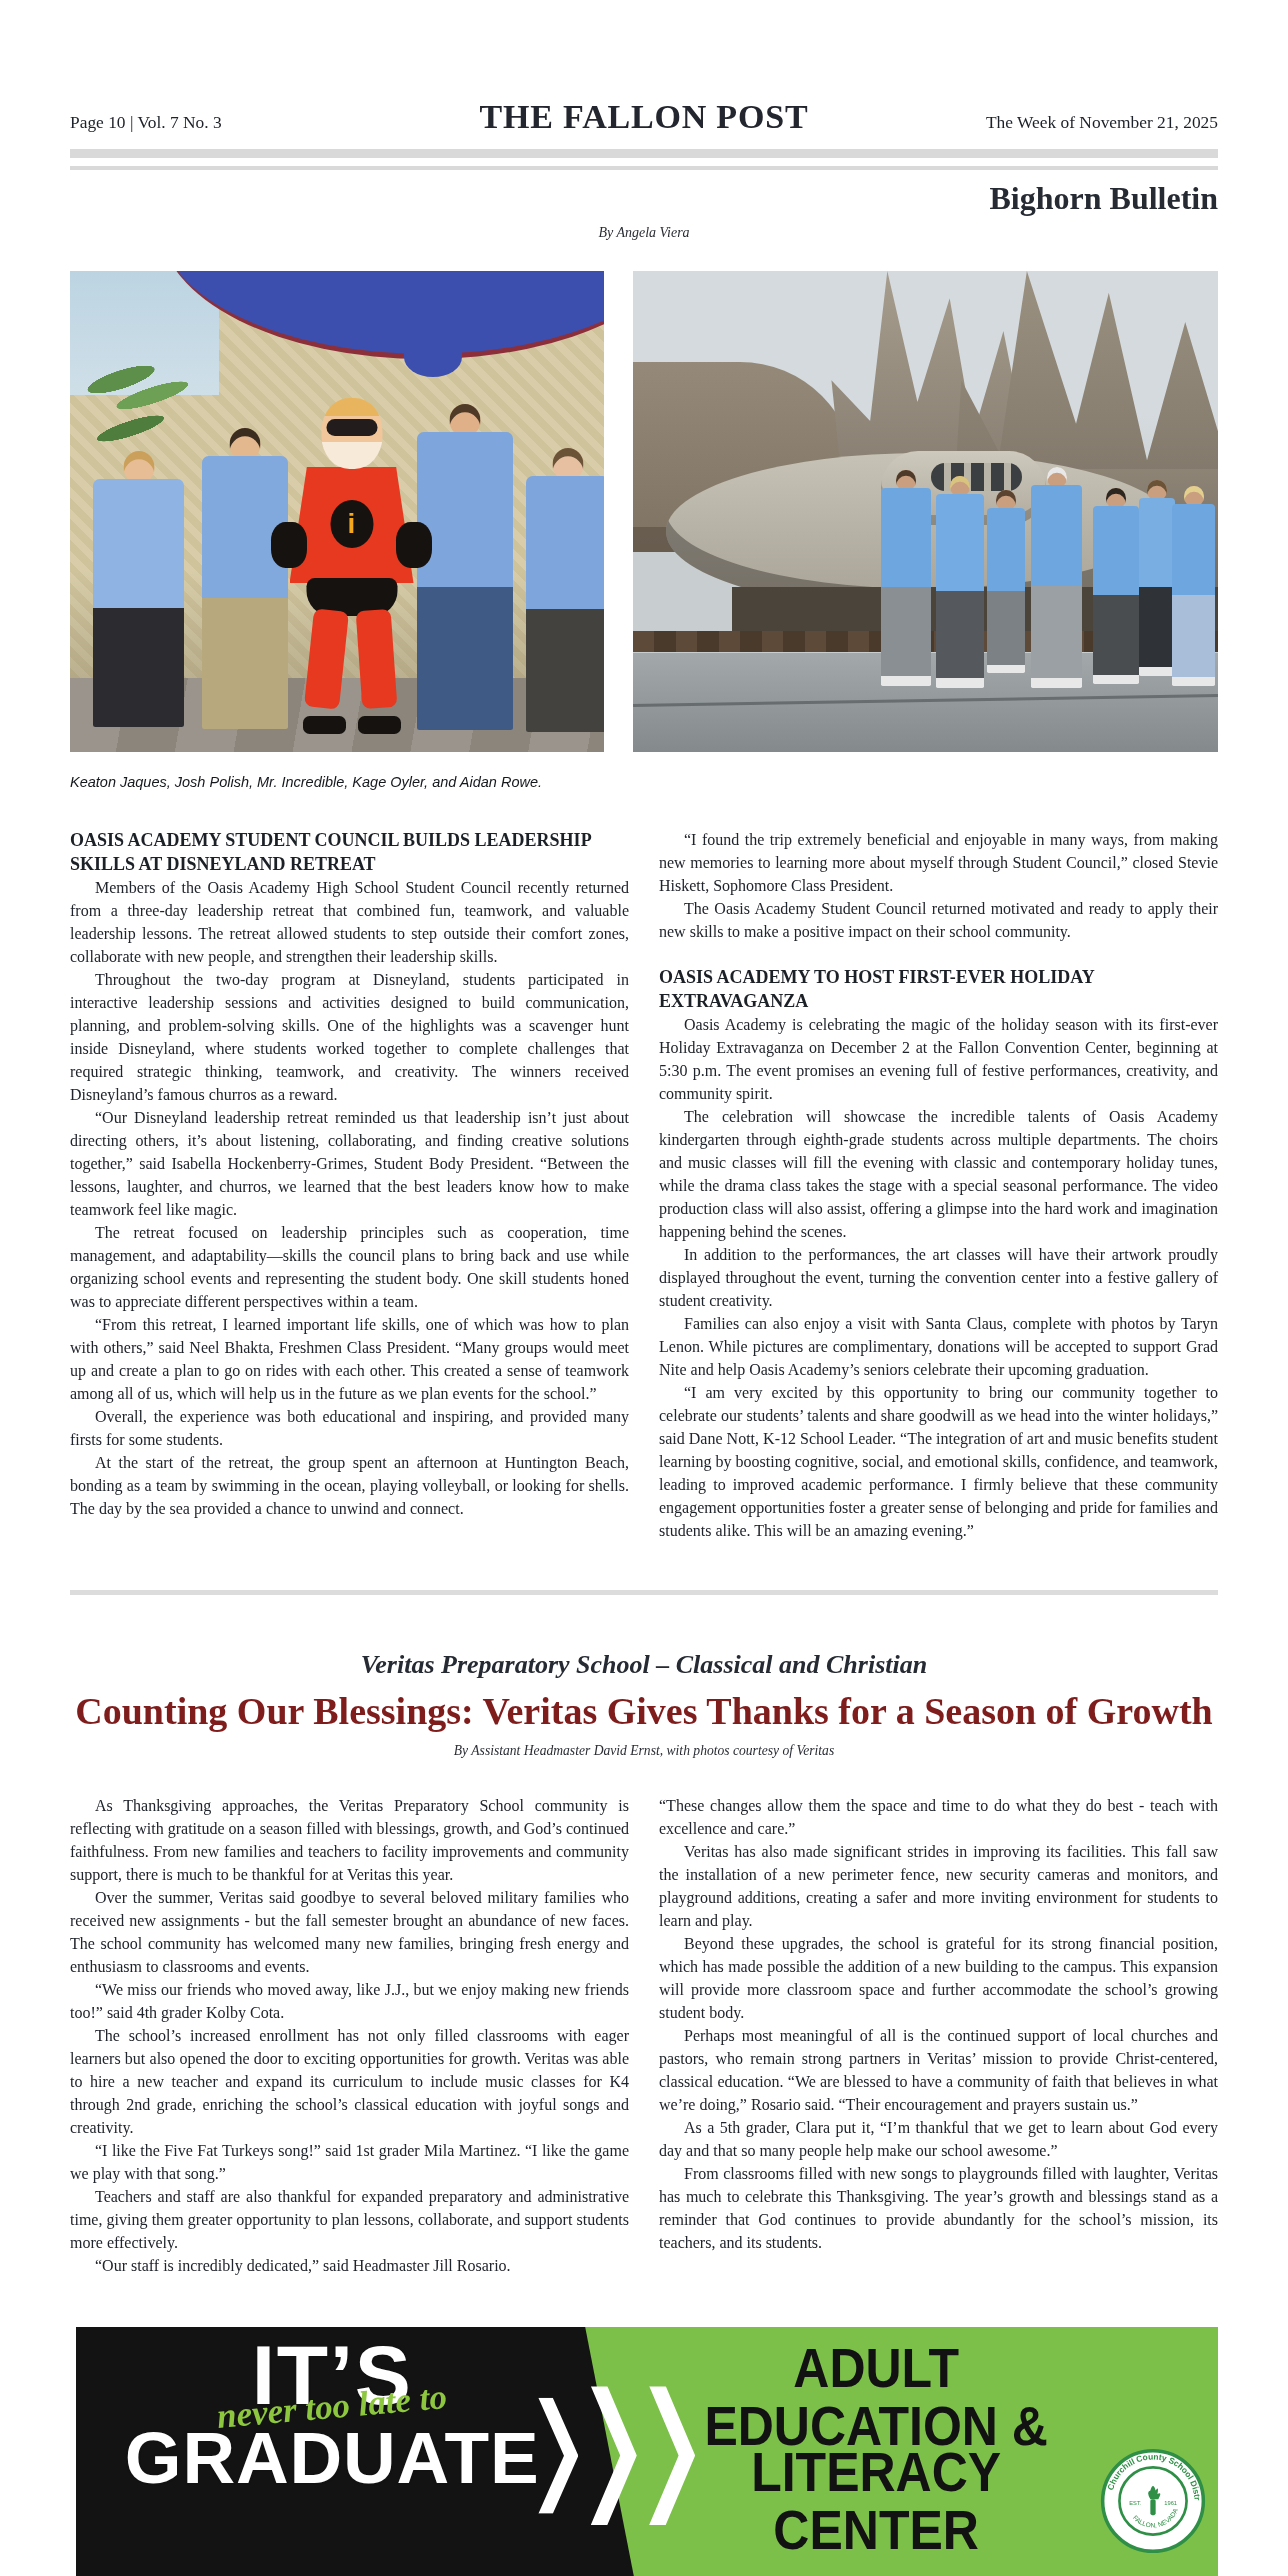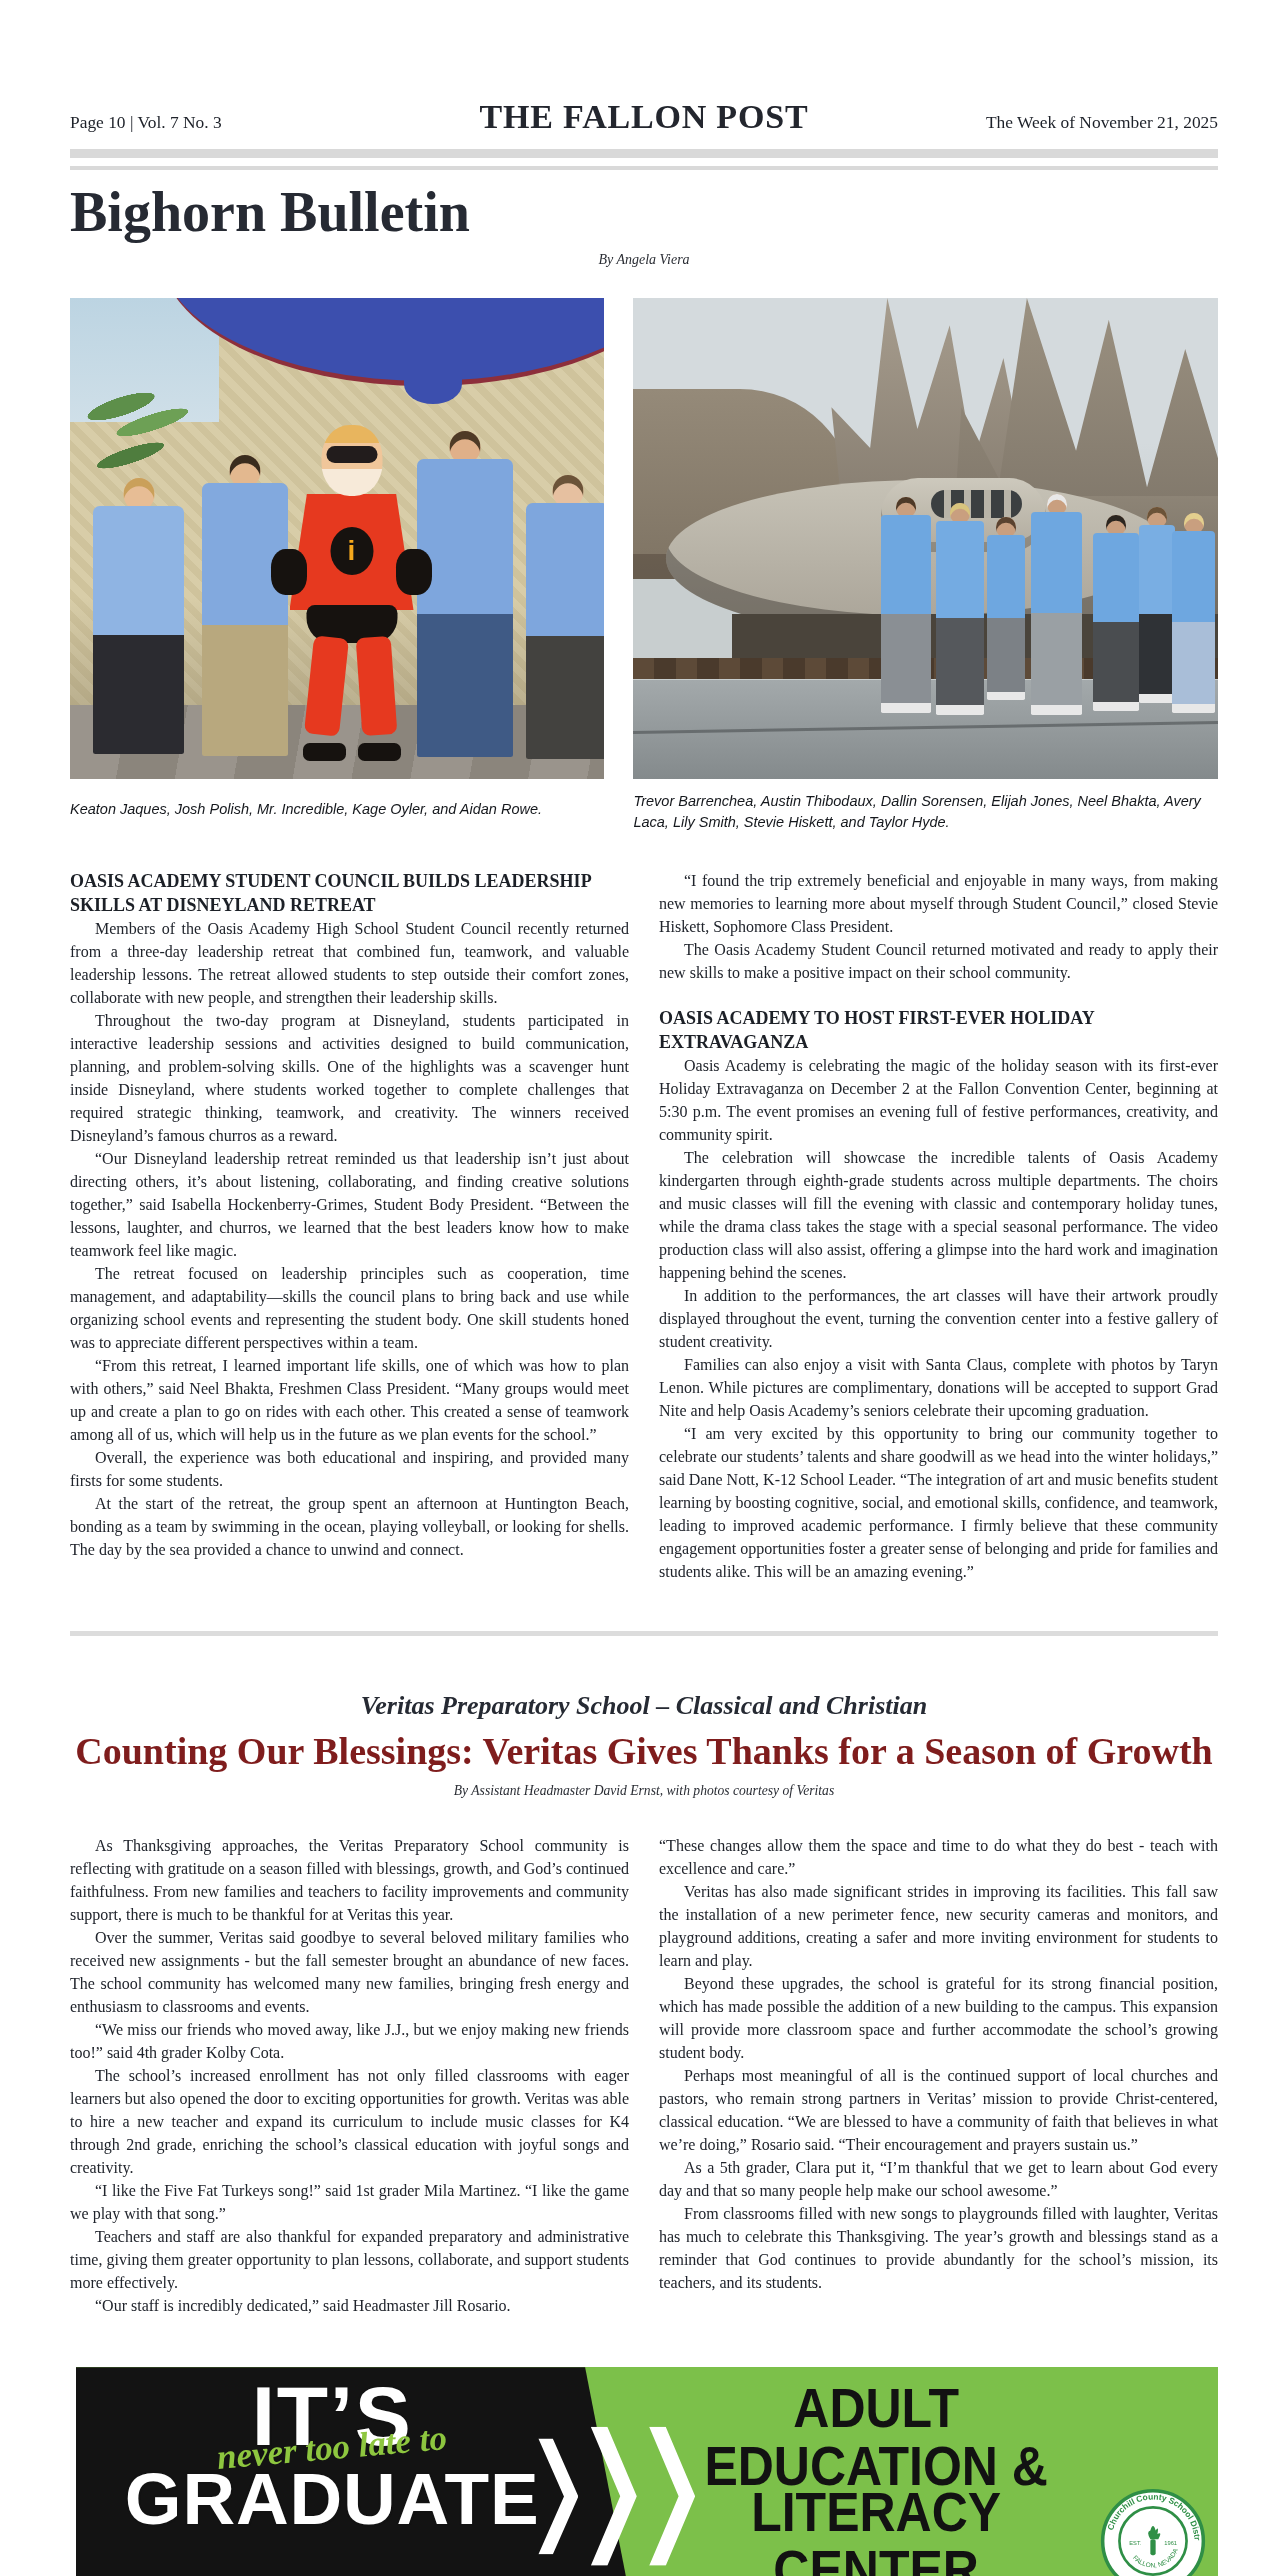--- a/index.html
+++ b/index.html
@@ -11,21 +11,21 @@
   .topbar .left{font-size:17.4px;text-align:left;}
   .topbar .right{font-size:17.4px;text-align:right;}
   .masthead{font-size:34px;font-weight:bold;letter-spacing:0.8px;color:#23262e;white-space:nowrap;}
   .rules{margin-top:13.2px;}
   .rule1{height:9px;background:#d9d9d9;}
   .rule2{height:4.1px;background:#d9d9d9;margin-top:7.4px;}
 
   
   .section-label{margin-top:45px;text-align:center;font-family:"Liberation Sans",sans-serif;
     font-weight:bold;font-size:22px;letter-spacing:8.3px;color:#d8432a;}
-  .big-title{margin-top:10px;text-align:left;font-size:56px;font-weight:bold;color:#262a33;}
+  .big-title{margin-top:10px;text-align:right;font-size:32px;font-weight:bold;color:#262a33;}
   .byline{margin-top:8.3px;text-align:center;font-style:italic;font-size:14px;color:#2a2d34;}
 
   
   .photos{display:flex;gap:29px;margin-top:30px;}
   .ph{position:relative;overflow:hidden;}
   .ph-left{width:554px;height:481px;background:
      repeating-linear-gradient(45deg,#d8cda8 0 7.4px,#cfc39c 7.4px 15px);}
   .ph-right{width:606px;height:481px;background:#cdd3d6;}
   .caps{display:flex;gap:29px;margin-top:11.6px;font-family:"Liberation Sans",sans-serif;
     font-style:italic;font-size:14.5px;line-height:1.5;color:#15181d;}
@@ -220,21 +220,20 @@
         </div>
       <div class="pr" style="--s:#6ea7e0;--l:#a9bed8;--h:#e3cf8e;left:539px;bottom:66px;width:43px;height:182px;">
           <div class="prbody"></div>
         </div>
 
     </div>
   </div>
 
   <div class="caps">
     <div class="c1">Keaton Jaques, Josh Polish, Mr. Incredible, Kage Oyler, and Aidan Rowe.</div>
-    <div class="c2">Trevor Barrenchea, Austin Thibodaux, Dallin Sorensen, Elijah Jones, Neel Bhakta, Avery Laca, Lily Smith, Stevie Hiskett, and Taylor Hyde.</div>
   </div>
 
   <div class="cols">
     <div class="col">
       <h3>OASIS ACADEMY STUDENT COUNCIL BUILDS LEADERSHIP SKILLS AT DISNEYLAND RETREAT</h3>
       <p>Members of the Oasis Academy High School Student Council recently returned from a three-day leadership retreat that combined fun, teamwork, and valuable leadership lessons. The retreat allowed students to step outside their comfort zones, collaborate with new people, and strengthen their leadership skills.</p>
       <p>Throughout the two-day program at Disneyland, students participated in interactive leadership sessions and activities designed to build communication, planning, and problem-solving skills. One of the highlights was a scavenger hunt inside Disneyland, where students worked together to complete challenges that required strategic thinking, teamwork, and creativity. The winners received Disneyland’s famous churros as a reward.</p>
       <p>“Our Disneyland leadership retreat reminded us that leadership isn’t just about directing others, it’s about listening, collaborating, and finding creative solutions together,” said Isabella Hockenberry-Grimes, Student Body President. “Between the lessons, laughter, and churros, we learned that the best leaders know how to make teamwork feel like magic.</p>
       <p>The retreat focused on leadership principles such as cooperation, time management, and adaptability—skills the council plans to bring back and use while organizing school events and representing the student body. One skill students honed was to appreciate different perspectives within a team.</p>
       <p>“From this retreat, I learned important life skills, one of which was how to plan with others,” said Neel Bhakta, Freshmen Class President. “Many groups would meet up and create a plan to go on rides with each other. This created a sense of teamwork among all of us, which will help us in the future as we plan events for the school.”</p>

